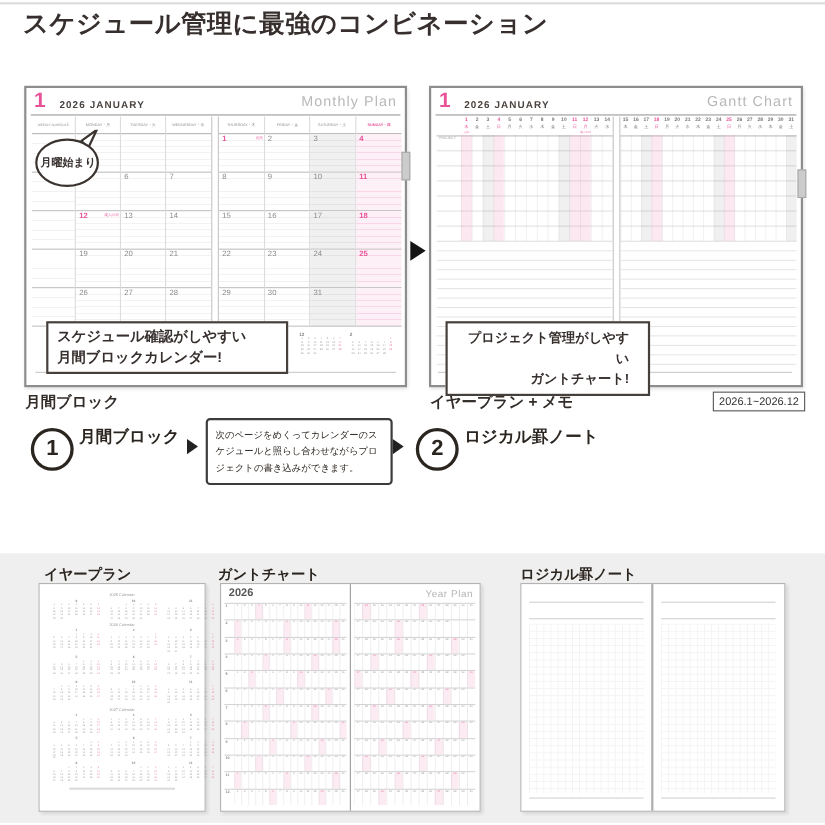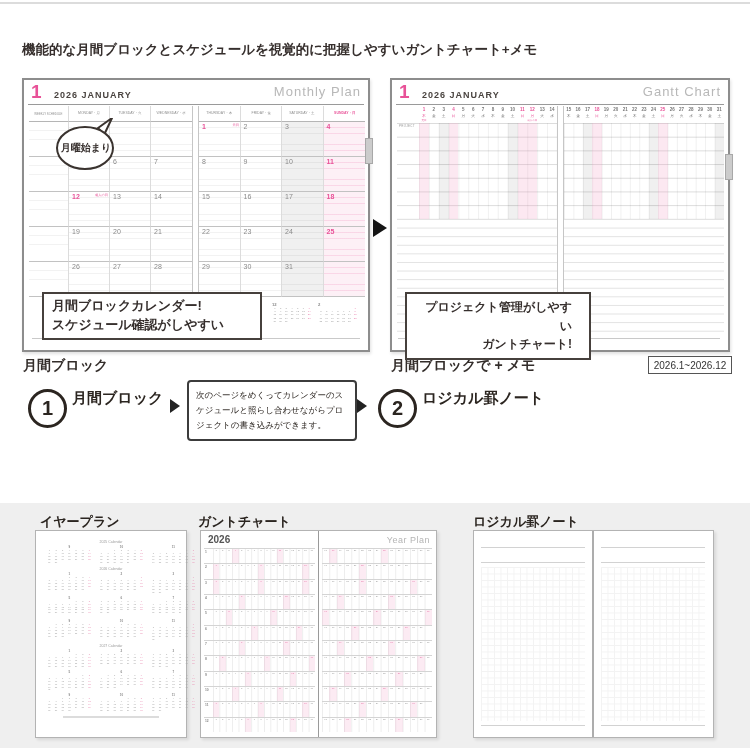--- a/index.html
+++ b/index.html
@@ -31,21 +31,21 @@
         background-image:repeating-linear-gradient(to bottom,transparent 0 5px,rgba(0,0,0,.05) 5px 5.8px);}
   .cell.sched{background-image:repeating-linear-gradient(to bottom,transparent 0 8px,rgba(0,0,0,.05) 8px 8.8px);}
   .cell.sat{background-color:#f0f0f0;}
   .cell.sun{background-color:#fdf0f6;background-image:repeating-linear-gradient(to bottom,transparent 0 5px,rgba(232,82,152,.16) 5px 5.8px);}
   .cell.last,.mhead.last{border-right:none;}
   .dnum{position:absolute;left:3px;top:1px;font-size:7px;color:#8a8a8a;}
   .dnum.pink{color:var(--pink);font-weight:bold;}
   .hol{position:absolute;right:1px;top:1px;font-size:6px;transform:scale(.55);transform-origin:100% 0;
        color:var(--pink);white-space:nowrap;}
 
-  .bubble{position:absolute;left:6px;top:38px;width:64px;height:54px;z-index:6;margin-left:24px;}
+  .bubble{position:absolute;left:6px;top:38px;width:64px;height:54px;z-index:6;}
   .bubble svg{position:absolute;inset:0;}
   .bubble span{position:absolute;left:0;right:0;top:23px;text-align:center;font-size:10px;font-weight:bold;}
 
   .callout{position:absolute;background:#fff;border:2px solid #46403c;font-weight:bold;z-index:5;}
   .cl-month{left:18px;top:212px;width:200px;padding:3px 8px;font-size:13px;line-height:1.45;}
   .cl-gantt{left:13px;top:212px;width:148px;padding:4px 17px;font-size:12px;line-height:1.55;text-align:right;}
 
   .minis{position:absolute;left:248px;top:222px;display:flex;gap:6px;}
   .mini{width:40px;}
   .mlabel{height:5px;font-size:7px;transform:scale(.6);transform-origin:0 0;color:#888;font-weight:bold;}
@@ -125,21 +125,21 @@
   .nbgrid{position:absolute;left:4px;right:4px;top:32px;bottom:12px;
       background-image:linear-gradient(to right,#f3f3f3 1px,transparent 1px),linear-gradient(to bottom,#f3f3f3 1px,transparent 1px);
       background-size:6.5px 6.5px;}
   .nbbot{position:absolute;left:4px;right:4px;bottom:7px;border-top:1.5px solid #d2d2d2;}
 </style>
 </head>
 <body>
 
 <div class="canvas">
   <div class="topline"></div>
-  <div class="subtitle">機能的な月間ブロックとスケジュールを視覚的に把握しやすいガントチャート+メモ</div>
+  <div class="title">スケジュール管理に最強のコンビネーション</div>
 
   <section class="panel monthly">
     <span class="mnum">1</span>
     <span class="mname">2026 JANUARY</span>
     <span class="corner">Monthly Plan</span>
     <div class="hrule"></div>
     <div id="mb-left" class="mpage">
         <div class="mhead">
           <div class="mheadin" style="width: 208.333%; transform: scale(0.48);">WEEKLY SCHEDULE</div>
         </div>
@@ -392,22 +392,22 @@
     <div class="mline" style="left:8px;width:150px;"></div>
     <div class="mline" style="left:178px;width:158px;"></div>
     <div class="bubble">
       <svg viewBox="0 0 64 54">
         <path d="M44 10 L58 0 L50 17 Z" fill="#ffffff" stroke="#3a332f" stroke-width="2" stroke-linejoin="round"></path>
         <ellipse cx="31" cy="30" rx="28" ry="21" fill="#ffffff" stroke="#3a332f" stroke-width="2"></ellipse>
       </svg>
       <span>月曜始まり</span>
     </div>
     <div class="callout cl-month">
+      <div>スケジュール確認がしやすい</div>
       <div>月間ブロックカレンダー!</div>
-      <div>スケジュール確認がしやすい</div>
     </div>
     <div class="tabmark" style="top:58px;"></div>
   </section>
 
   <div class="midarrow"></div>
 
   <section class="panel gantt">
     <span class="mnum">1</span>
     <span class="mname">2026 JANUARY</span>
     <span class="corner">Gantt Chart</span>
@@ -566,21 +566,21 @@
     <div class="mline" style="left:6px;width:154px;"></div>
     <div class="mline" style="left:176px;width:152px;"></div>
     <div class="callout cl-gantt">
       <div>プロジェクト管理がしやすい</div>
       <div>ガントチャート!</div>
     </div>
     <div class="tabmark" style="top:74px;"></div>
   </section>
 
   <div class="caption cap-l">月間ブロック</div>
-  <div class="caption cap-r">月間ブロックで + メモ</div>
+  <div class="caption cap-r">イヤープラン + メモ</div>
   <div class="rangebox">2026.1~2026.12</div>
 
   <div id="step1c" class="stepcircle">1</div>
   <div id="step1t" class="steptext">
     <div>月間ブロック</div>
   </div>
   <div id="sa1" class="sarrow"></div>
   <div class="notebox">次のページをめくってカレンダーのスケジュールと照らし合わせながらプロジェクトの書き込みができます。</div>
   <div id="sa2" class="sarrow"></div>
   <div id="step2c" class="stepcircle">2</div>

